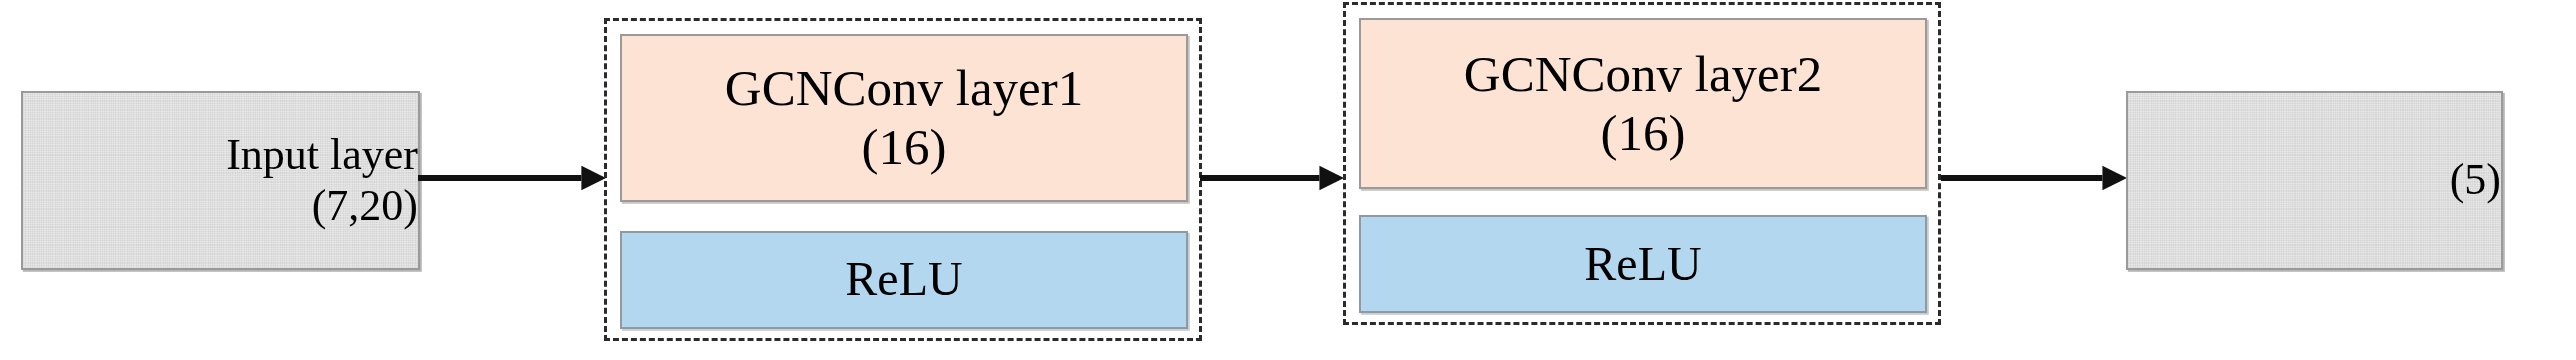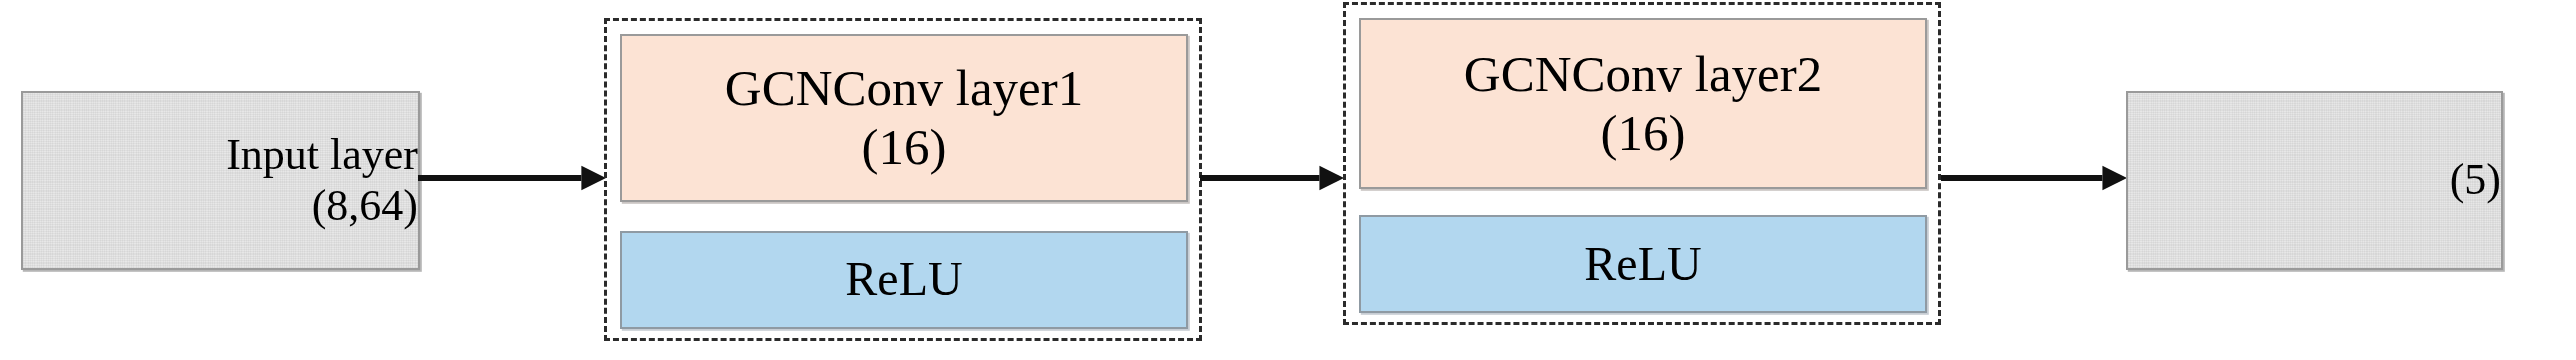--- a/index.html
+++ b/index.html
@@ -85,21 +85,21 @@
   }
   .arrow svg { display: block; width: 100%; height: 100%; }
 </style>
 </head>
 <body>
 
 <div id="canvas">
 
   <div class="box gray-box" style="left:21px; top:91px; width:399px; height:179px;">
     <div class="line">Input layer</div>
-    <div class="line">(8,64)</div>
+    <div class="line">(7,20)</div>
   </div>
 
   <div class="arrow" style="left:418px; top:163px; width:188px;">
     <svg viewBox="0 0 214 34" preserveAspectRatio="none">
       <line x1="0" y1="17" x2="186" y2="17" stroke="#111111" stroke-width="7"></line>
       <polygon points="186,3 214,17 186,31" fill="#111111"></polygon>
     </svg>
   </div>
 
   <div class="dashed-group" style="left:604px; top:17.5px; width:598px; height:323px;">

